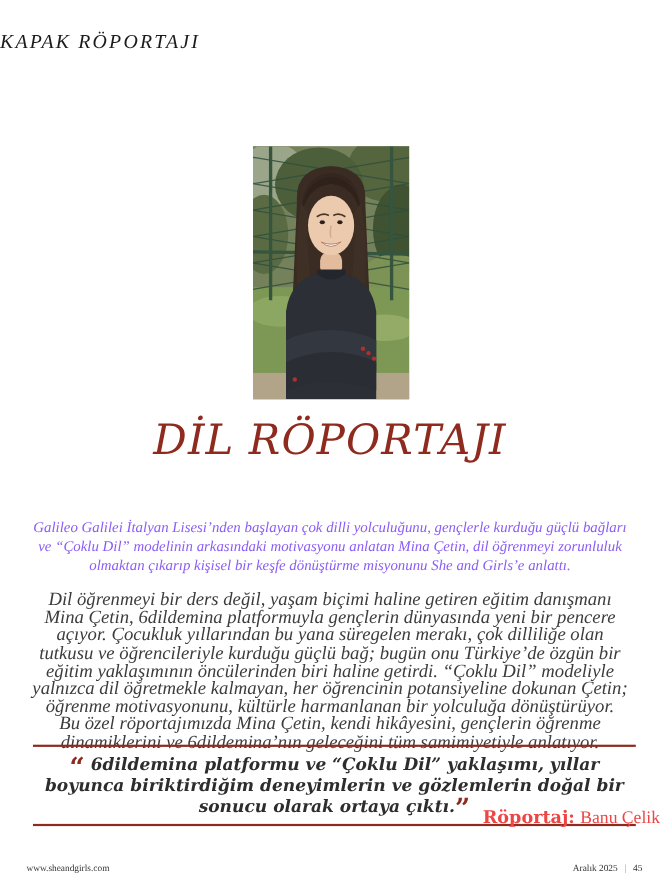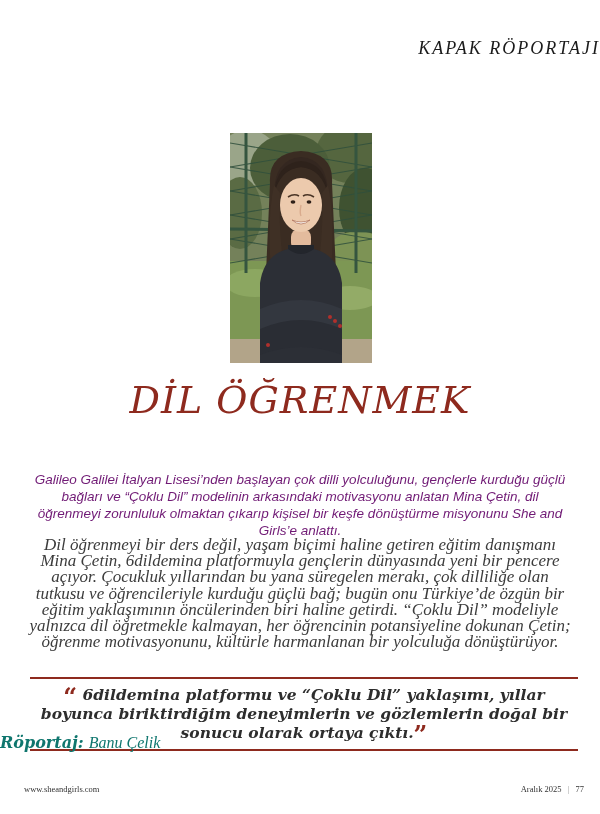--- a/index.html
+++ b/index.html
@@ -1,61 +1,61 @@
 <!DOCTYPE html>
 <html lang="tr"><head>
 <meta charset="utf-8">
 <style>
   html,body{margin:0;padding:0;}
   body{
     width:600px;height:814px;position:relative;background:#ffffff;
     font-family:"Liberation Serif", serif;overflow:hidden;
   }
   .kicker{
-    position:absolute;top:38px;left:0;width:600px;text-align:right;
+    position:absolute;top:28px;left:0;width:600px;text-align:left;
     font-style:italic;font-size:18px;letter-spacing:2px;color:#1b1b1b;
     font-family:"Liberation Serif", serif;
   }
   .photo-wrap{
     position:absolute;top:133px;left:230px;width:142px;height:230px;
     overflow:hidden;background:#6b7a52;
   }
   .photo-wrap svg{display:block;}
   .headline{
     position:absolute;top:380px;left:0;width:600px;text-align:center;
     font-family:"DejaVu Serif","Liberation Serif",serif;
     font-style:italic;font-weight:400;font-size:38px;line-height:41px;
     letter-spacing:1px;
   }
   .intro{
     position:absolute;top:471px;left:30px;width:540px;text-align:center;
-    font-style:italic;font-size:13.5px;line-height:17px;color:#701a75;
-    font-family:Liberation Sans, sans-serif;
+    font-style:italic;font-size:13.5px;line-height:17px;color:#8b5cf6;
+    font-family:Liberation Serif, serif;
   }
   .bodytext{
     position:absolute;top:537px;left:28px;width:544px;text-align:center;
     font-style:italic;font-size:17px;line-height:16.2px;color:#3c3c3c;
     font-family:"Liberation Serif",serif;
   }
   .bodytext p{margin:0;}
   .quote-block{
     position:absolute;top:677px;left:30px;width:540px;
     border-top:2px solid #8e2a1e;border-bottom:2px solid #8e2a1e;
     padding:6px 4px 7px 4px;text-align:center;
     font-family:"DejaVu Serif","Liberation Serif",serif;
     font-style:italic;font-weight:bold;font-size:15.5px;line-height:19px;
     color:#2d2d2d;
   }
   .qmark{
     color:#8e2a1e;font-size:24px;line-height:0;vertical-align:-5px;
     font-family:"DejaVu Serif",serif;font-style:normal;
   }
   .byline{
-    position:absolute;top:733px;left:0;width:600px;text-align:left;
-    font-size:16px;font-style:italic;color:#0f766e;
+    position:absolute;top:733px;left:0;width:600px;text-align:right;
+    font-size:16px;color:#ef4444;
   }
   .byline .lbl{font-family:"DejaVu Serif",serif;font-weight:bold;}
   .byline .nm{font-family:"Liberation Serif",serif;margin-left:5px;}
   .footer{
     position:absolute;top:784px;left:0;width:600px;font-size:8.5px;color:#333;
     font-family:"Liberation Serif",serif;
   }
   .footer .fl{position:absolute;left:24px;top:0;}
   .footer .fr{position:absolute;right:16px;top:0;}
   .footer .sep{color:#999;margin:0 4px;}
@@ -130,38 +130,39 @@
     <path d="M30 196 Q71 178 112 196 L112 222 Q71 206 30 222 Z" fill="#2a2d34"></path>
 
     <circle cx="100" cy="184" r="2" fill="#b0302c"></circle>
     <circle cx="105" cy="188" r="2" fill="#b0302c"></circle>
     <circle cx="110" cy="193" r="2" fill="#b0302c"></circle>
     <circle cx="38" cy="212" r="2" fill="#b0302c"></circle>
   </svg>
 </div>
 
 <div class="headline" style="color:#8e2a1e;">
-  <div>DİL ÖĞRENMEK</div>
+  <div>DİL RÖPORTAJI</div>
 </div>
 
 <div class="intro">Galileo Galilei İtalyan Lisesi’nden başlayan çok dilli yolculuğunu, gençlerle kurduğu güçlü bağları ve “Çoklu Dil” modelinin arkasındaki motivasyonu anlatan Mina Çetin, dil öğrenmeyi zorunluluk olmaktan çıkarıp kişisel bir keşfe dönüştürme misyonunu She and Girls’e anlattı.</div>
 
 <div class="bodytext">
   <p>Dil öğrenmeyi bir ders değil, yaşam biçimi haline getiren eğitim danışmanı Mina Çetin, 6dildemina platformuyla gençlerin dünyasında yeni bir pencere açıyor. Çocukluk yıllarından bu yana süregelen merakı, çok dilliliğe olan tutkusu ve öğrencileriyle kurduğu güçlü bağ; bugün onu Türkiye’de özgün bir eğitim yaklaşımının öncülerinden biri haline getirdi. “Çoklu Dil” modeliyle yalnızca dil öğretmekle kalmayan, her öğrencinin potansiyeline dokunan Çetin; öğrenme motivasyonunu, kültürle harmanlanan bir yolculuğa dönüştürüyor.</p>
+  <p>Bu özel röportajımızda Mina Çetin, kendi hikâyesini, gençlerin öğrenme dinamiklerini ve 6dildemina’nın geleceğini tüm samimiyetiyle anlatıyor.</p>
 </div>
 
 <div class="quote-block">
   <span class="qmark">“</span>
   <span>6dildemina platformu ve “Çoklu Dil” yaklaşımı, yıllar boyunca biriktirdiğim deneyimlerin ve gözlemlerin doğal bir sonucu olarak ortaya çıktı.</span><span class="qmark">”</span>
 </div>
 
 <div class="byline">
   <span class="lbl">Röportaj:</span><span class="nm">Banu Çelik</span>
 </div>
 
 <div class="footer">
   <span class="fl">www.sheandgirls.com</span>
   <span class="fr">
     <span>Aralık 2025</span>
     <span class="sep">|</span>
-    <span>77</span>
+    <span>45</span>
   </span>
 </div>
 
 </body></html>

